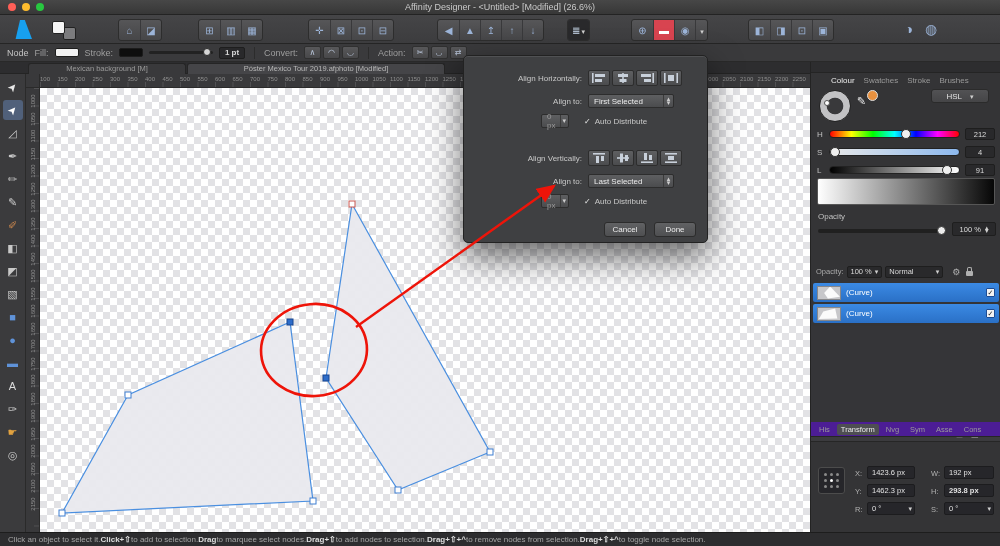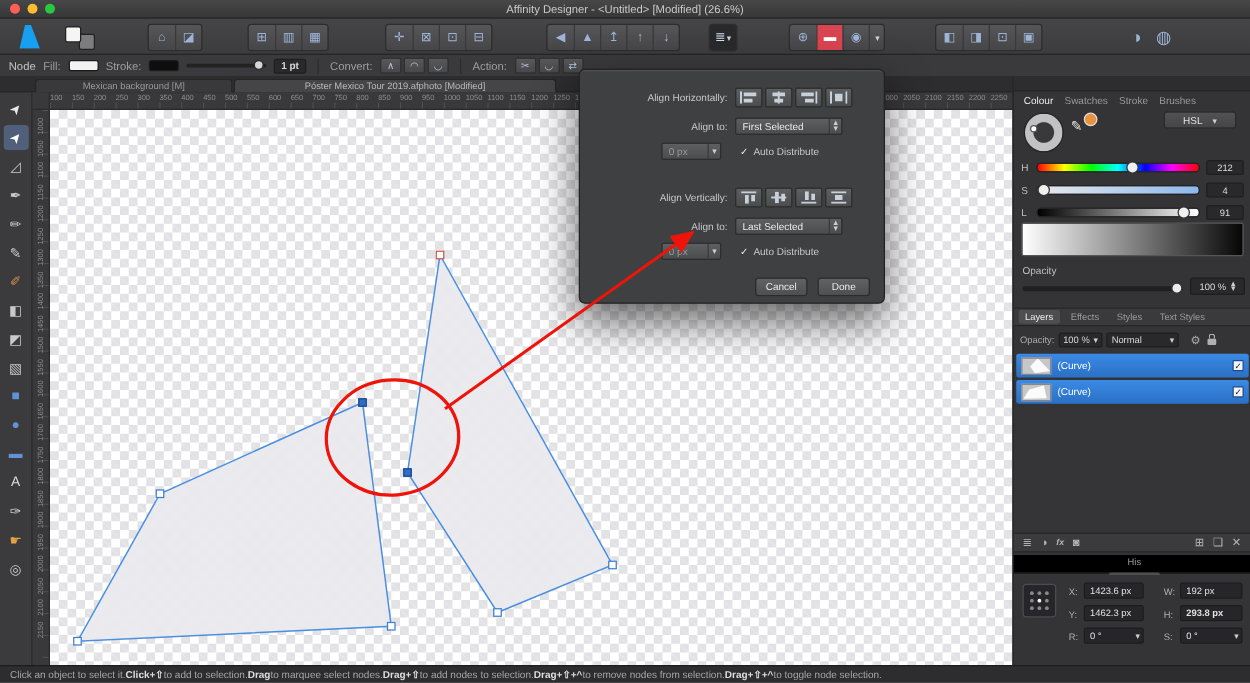--- a/index.html
+++ b/index.html
@@ -88,35 +88,35 @@
   .popup{position:absolute;left:463px;top:55px;width:245px;height:188px;background:#3f4042;border:1px solid #222;
          border-radius:5px;z-index:10;box-shadow:inset 0 1px 0 rgba(255,255,255,.09),0 14px 34px rgba(0,0,0,.6);}
   .prow{position:absolute;left:0;width:100%;height:16px;display:flex;align-items:center;}
   .plabel{flex:none;width:118px;text-align:right;font-size:8px;color:#c8c8c8;margin-right:6px;}
   .pbtn{width:22px;height:16px;background:linear-gradient(#5e5f61,#4b4c4e);border:1px solid #2d2d2d;border-radius:2px;
         margin-right:2px;display:flex;align-items:center;justify-content:center;padding:0;}
   .pselect{width:86px;height:14px;background:linear-gradient(#5e5f61,#4b4c4e);border:1px solid #2d2d2d;border-radius:2px;
            display:flex;align-items:center;font-size:8px;color:#ececec;padding-left:5px;position:relative;}
   .pselect .stepper{margin-left:auto;width:10px;height:100%;border-left:1px solid #3a3a3a;display:flex;
                     flex-direction:column;align-items:center;justify-content:center;line-height:4px;}
-  .pselect.small{width:48px;color:#9a9a9a;}
+  .pselect.small{width:28px;color:#9a9a9a;margin-left:12px;}
   .pcheck{display:flex;align-items:center;gap:4px;font-size:8px;color:#c8c8c8;}
   .pcheck .chk{color:#eaeaea;font-size:8px;}
   .pactions{position:absolute;top:166px;left:0;width:100%;display:flex;justify-content:flex-end;gap:8px;padding-right:11px;}
   .pabtn{min-width:42px;height:15px;background:linear-gradient(#616264,#4e4f51);border:1px solid #2c2c2c;border-radius:3px;
          font-size:8px;color:#ececec;display:flex;align-items:center;justify-content:center;padding:0 2px;}
   .aicon{display:block;}
 
   
   .rightpanel{position:absolute;left:810px;top:62px;width:190px;height:470px;background:#343436;
               border-left:1px solid #232323;z-index:6;}
   .rp-top{position:absolute;left:0;top:0;width:100%;height:11px;background:#2d2d2f;border-bottom:1px solid #242424;}
   .ctabs{position:absolute;left:0;top:11px;width:100%;height:14px;display:flex;gap:9px;align-items:center;
          padding-left:8px;font-size:8px;color:#9a9a9a;}
-  .ctab.active{color:#ececec;}
+  .ctab.active{color:#ececec;margin-left:12px;}
   .wheel{position:absolute;left:8px;top:28px;width:32px;height:32px;border-radius:50%;
          background:radial-gradient(circle,#39393b 0 37%,#c2c2c4 41% 100%);border:1px solid #242424;}
   .wheel::after{content:"";position:absolute;left:4px;top:9px;width:4px;height:4px;border-radius:50%;
                 background:#fff;border:1px solid #555;}
   .dropper{position:absolute;left:45px;top:32px;font-size:11px;color:#e8e8e8;transform:rotate(90deg);}
   .orangedot{position:absolute;left:56px;top:28px;width:11px;height:11px;border-radius:50%;border:1px solid #ddd;}
   .hslbox{position:absolute;left:120px;top:27px;width:58px;height:14px;background:linear-gradient(#525254,#454547);
           border:1px solid #2b2b2b;border-radius:3px;display:flex;align-items:center;justify-content:center;
           gap:8px;font-size:8px;color:#e2e2e2;}
   .crow{position:absolute;left:6px;width:178px;height:12px;display:flex;align-items:center;gap:5px;}
@@ -154,22 +154,22 @@
   .lthumb.t1::after{clip-path:polygon(55% 0,100% 85%,45% 100%,28% 55%);}
   .lthumb.t2::after{clip-path:polygon(78% 8%,88% 92%,4% 96%,24% 34%);}
   .lname{flex:1;font-size:8px;color:#fff;}
   .lcheck{width:9px;height:9px;background:#f4f4f4;border:1px solid #1c4c94;border-radius:1px;font-size:7px;color:#222;
           display:flex;align-items:center;justify-content:center;flex:none;}
   .lempty{position:absolute;left:0;top:264px;width:100%;height:100px;background:#353538;}
   .lbar{position:absolute;left:0;top:364px;width:100%;height:16px;background:#3b3b3e;border-top:1px solid #262626;
         border-bottom:1px solid #262626;display:flex;align-items:center;gap:7px;padding:0 7px;font-size:9px;color:#b3b3b3;}
   .lbar .fx{font-size:7px;font-style:italic;font-weight:bold;}
   .lbar .spacer{flex:1;}
-  .ptabs{position:absolute;left:0;top:382px;width:100%;height:15px;display:flex;gap:3px;align-items:center;
-         padding-left:4px;font-size:7.5px;background:#000000;border-bottom:1px solid #262626;flex-direction:column;}
+  .ptabs{position:absolute;left:0;top:360px;width:100%;height:15px;display:flex;gap:3px;align-items:center;
+         padding-left:4px;font-size:7.5px;background:#4c1d95;border-bottom:1px solid #262626;}
   .ptab{padding:1px 4px;border-radius:2px;color:#9a9a9a;}
   .ptab.active{background:#4e4e52;color:#ececec;}
   .transform{position:absolute;left:0;top:398px;width:100%;height:72px;background:#343436;}
   .anchor{position:absolute;left:7px;top:7px;width:27px;height:27px;background:#26262a;border:1px solid #4c4c4c;
           border-radius:3px;display:grid;grid-template-columns:repeat(3,1fr);place-items:center;padding:3px;}
   .adot{width:3px;height:3px;background:#8a8a8a;border-radius:50%;}
   .adot.center{background:#ffffff;}
   .flabel{position:absolute;font-size:7.5px;color:#b0b0b0;}
   .fbox{position:absolute;height:13px;background:#26262a;border:1px solid #1c1c1e;border-radius:2px;font-size:7.5px;
         color:#e2e2e2;display:flex;align-items:center;padding-left:4px;}
@@ -622,26 +622,20 @@
         <span class="tknob" id="opknob" style="left: 96%;"></span>
       </div>
     <div class="opval">
       <span>100 %</span>
       <span class="steppers">
           <span class="up"></span>
           <span class="caret"></span>
         </span>
     </div>
 
-    <div class="ltabs">
-      <span class="ltab active">Layers</span>
-      <span class="ltab">Effects</span>
-      <span class="ltab">Styles</span>
-      <span class="ltab">Text Styles</span>
-    </div>
     <div class="blendrow">
       <span>Opacity:</span>
       <span class="bselect">
         <span>100 %</span>
         <span class="caret"></span>
       </span>
       <span class="bselect" style="min-width:58px;">
         <span>Normal</span>
         <span class="caret" style="margin-left:auto;"></span>
       </span>

